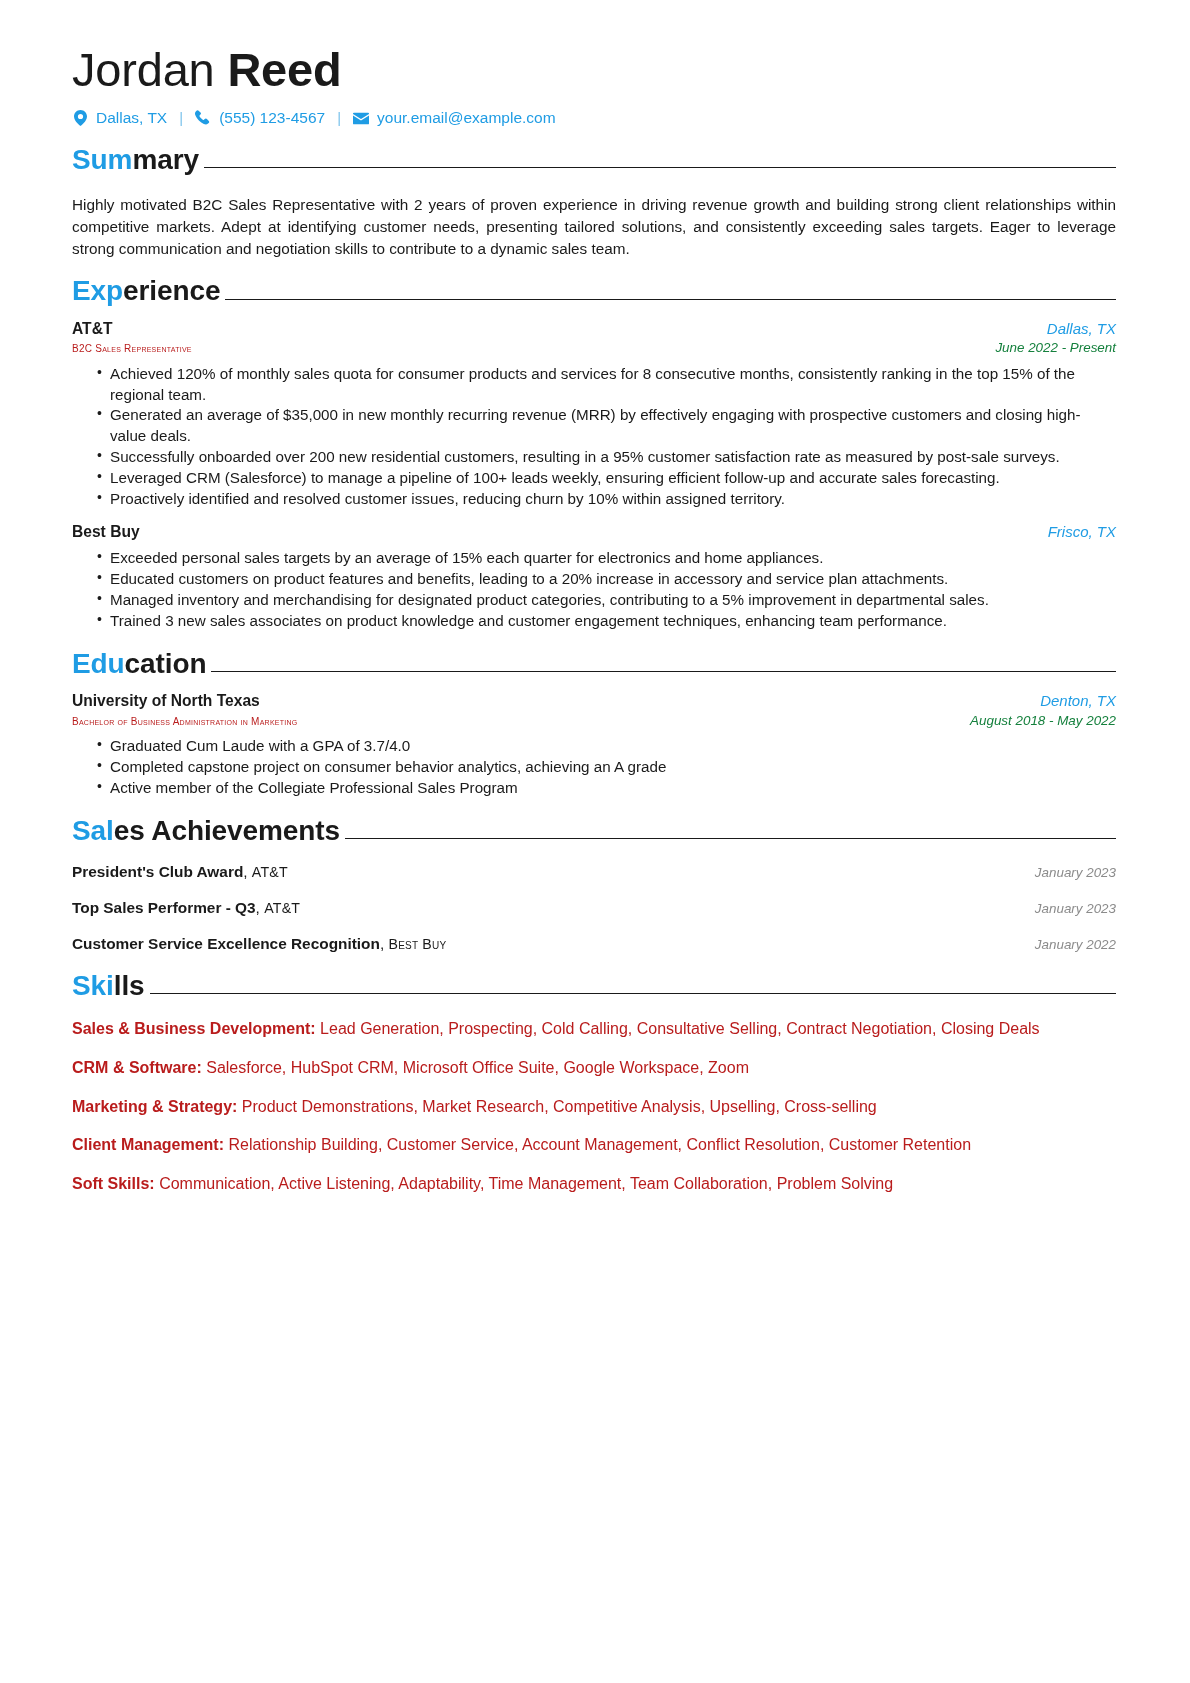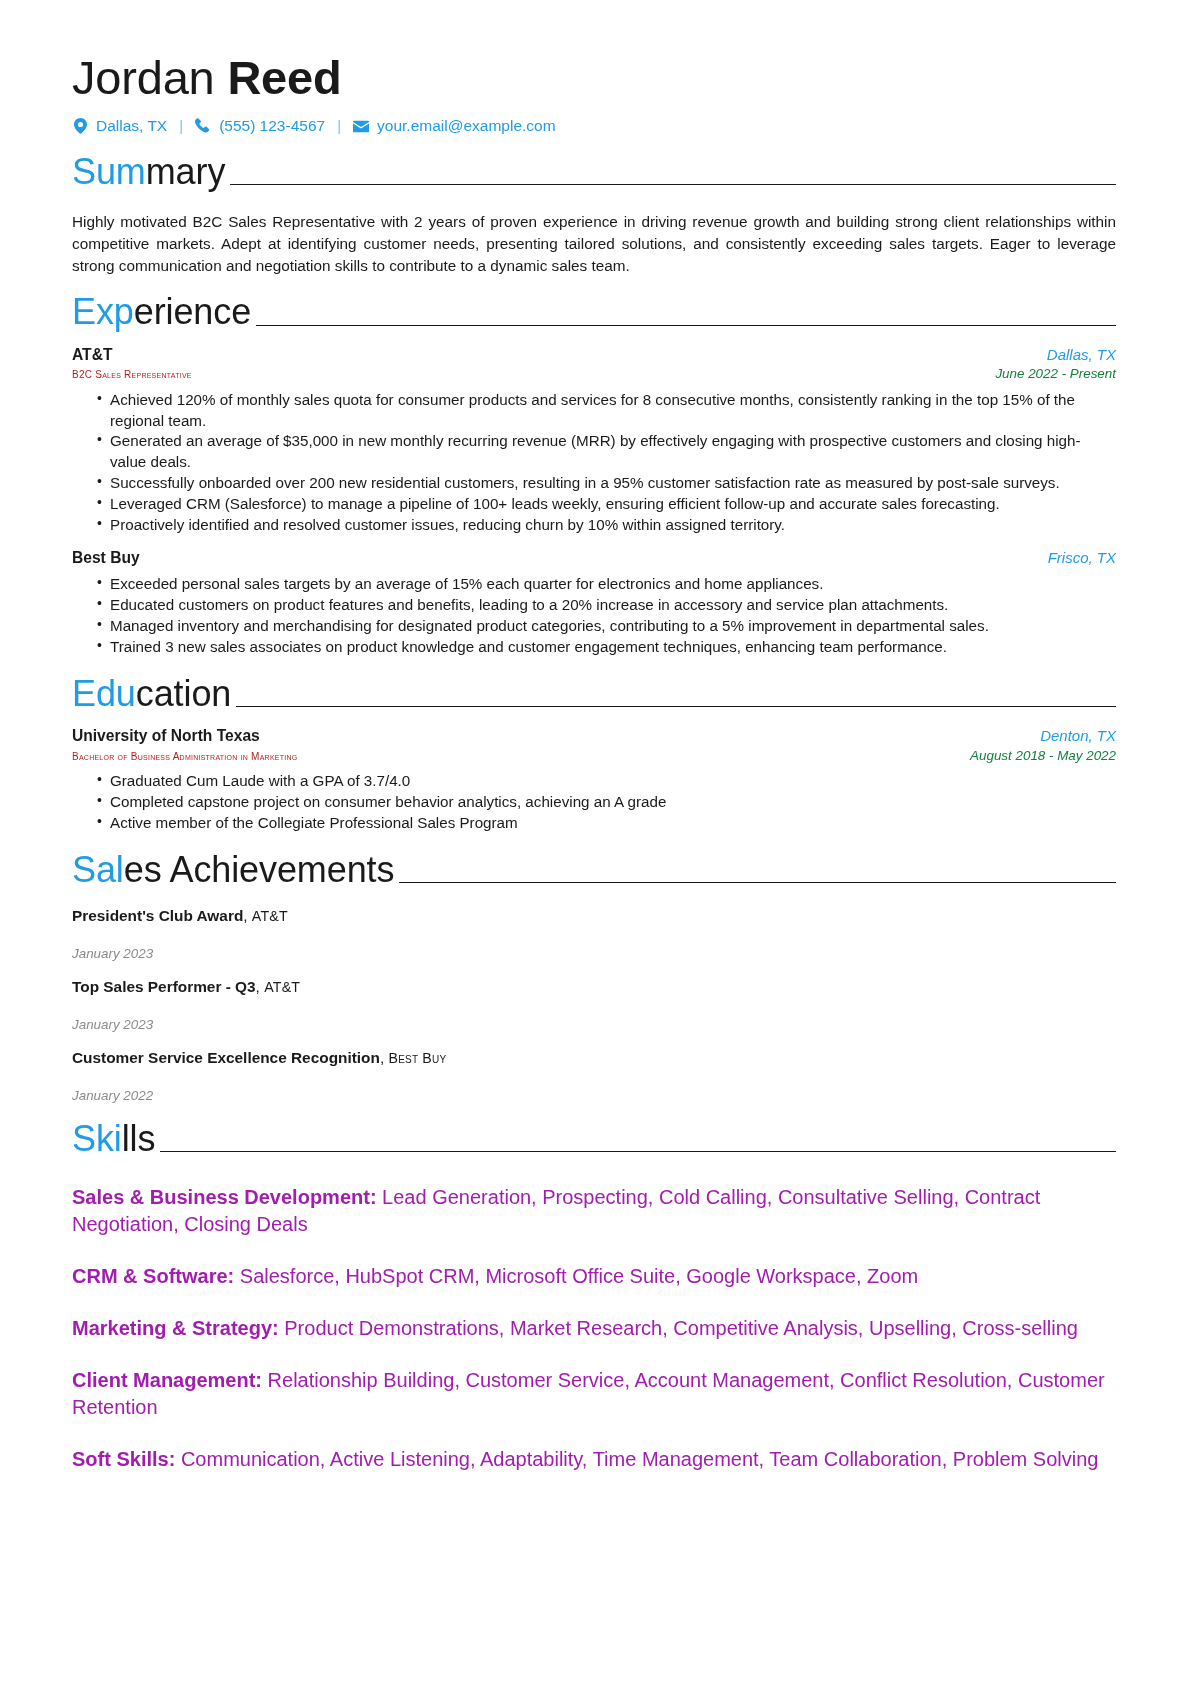--- a/index.html
+++ b/index.html
@@ -23,21 +23,20 @@
     background: #ffffff;
     padding: 40px 74px 40px 72px;
   }
 
   
   .name-line {
     font-size: 47px;
     line-height: 1.28;
     letter-spacing: -0.2px;
     color: #1a1a1a;
-    margin-top: 8px;
     white-space: nowrap;
   }
   .name-first { font-weight: 300; }
   .name-last  { font-weight: 700; }
 
   .contact-line {
     margin-top: 9px;
     font-size: 15.5px;
     color: #1f9ce4;
     display: flex;
@@ -67,22 +66,22 @@
 
   
   .section { margin-top: 16px; }
   .section-head {
     display: flex;
     align-items: flex-end;
     gap: 0;
     margin-bottom: 3px;
   }
   .section-title {
-    font-size: 36px;
-    font-weight: 400;
+    font-size: 28px;
+    font-weight: 700;
     line-height: 1.12;
     color: #1a1a1a;
     white-space: nowrap;
     letter-spacing: -0.1px;
   }
   .section-title .hl { color: #1f9ce4; }
   .section-rule {
     flex: 1 1 auto;
     height: 0;
     border-bottom: 1.6px solid #1a1a1a;
@@ -163,43 +162,42 @@
     font-size: 14px;
   }
 
   
   .ach-row {
     display: flex;
     align-items: baseline;
     justify-content: space-between;
     gap: 20px;
     margin-top: 16px;
-    flex-direction: column;
   }
   .ach-row:first-of-type { margin-top: 14px; }
   .ach-left { font-size: 15.4px; line-height: 1.3; color: #1a1a1a; }
   .ach-title { font-weight: 700; }
   .ach-org {
     font-variant: small-caps;
     font-size: 14.2px;
     letter-spacing: 0.2px;
   }
   .ach-date {
     font-size: 13.4px;
     font-style: italic;
     color: #8b8b8b;
     white-space: nowrap;
   }
 
   
   .skill-row {
-    font-size: 20px;
+    font-size: 16px;
     line-height: 1.35;
-    color: #a21caf;
-    margin-top: 25px;
+    color: #b91c1c;
+    margin-top: 17px;
     max-width: 1045px;
   }
   .skill-row:first-of-type { margin-top: 14px; }
   .skill-cat { font-weight: 700; }
 </style>
 </head>
 <body>
 
 <div class="page">
 

